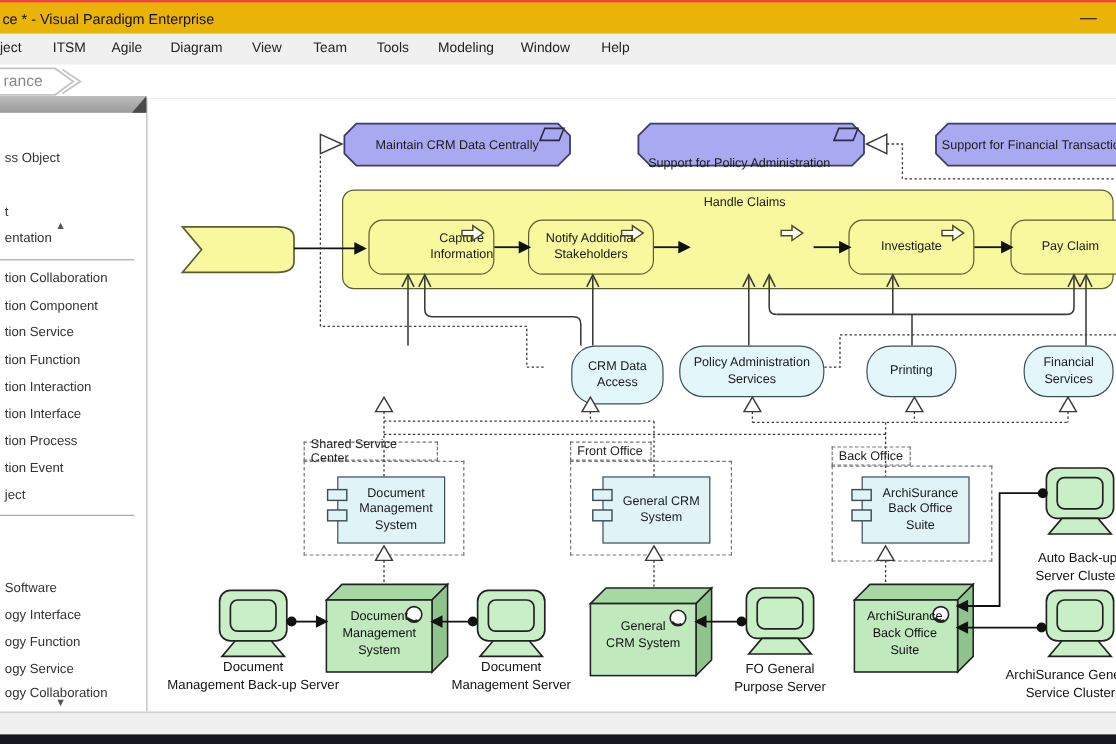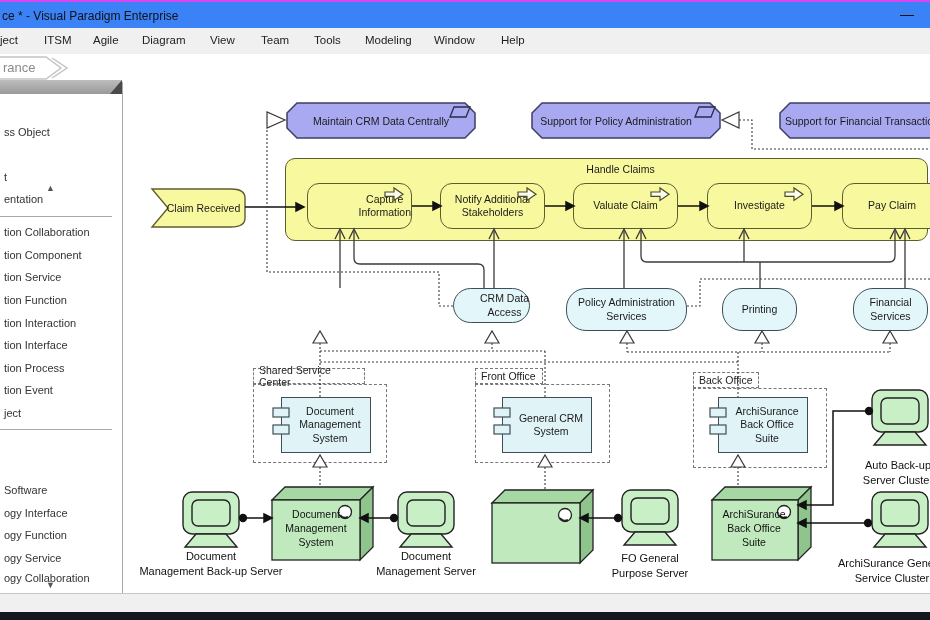--- a/index.html
+++ b/index.html
@@ -1,20 +1,20 @@
 <!DOCTYPE html>
 <html><head>
 <meta charset="utf-8">
 <style>
   html,body{margin:0;padding:0;background:#fff;}
   #app{position:relative;width:930px;height:620px;overflow:hidden;
        font-family:"Liberation Sans",sans-serif;background:#fff;color:#222;}
   .abs{position:absolute;}
   
-  #titlebar{left:0;top:0;width:930px;height:28px;background:#3b82f6;border-top:2px solid #d946ef;}
+  #titlebar{left:0;top:0;width:930px;height:28px;background:#eab308;border-top:2px solid #ef4444;}
   #title{left:2px;top:7px;font-size:12px;color:#111;}
   #min-btn{right:12px;top:4px;width:22px;height:18px;font-size:14px;color:#111;text-align:center;}
   #menubar{left:0;top:28px;width:930px;height:26px;background:#f0f0f0;}
   .menu-item{position:absolute;top:6px;font-size:11.5px;color:#222;}
   #toolbar{left:0;top:54px;width:930px;height:28px;background:#fff;border-bottom:1px solid #b9c4cd;}
   #crumb-label{left:3px;top:60px;font-size:13px;color:#8a8a8a;}
   
   #sidebar{left:0;top:82px;width:122px;height:511px;background:#fff;border-right:1px solid #a8a8a8;}
   #sb-header{left:0;top:80px;width:122px;height:14px;
      background:linear-gradient(#bdbdbd,#9a9a9a);}
@@ -98,31 +98,28 @@
 
   <div class="shape band abs" style="left:285px;top:158px;width:643px;height:83px;"></div>
   <div class="toplbl" style="left:299px;top:162px;width:643px;height:14px;">Handle Claims</div>
 
   <div class="shape proc" style="left:307px;top:183px;width:105px;height:46px;justify-content:flex-end;">
     <span><span>Capture</span><br><span>Information</span></span>
     </div>
   <div class="shape proc" style="left:440px;top:183px;width:105px;height:46px;">
     <span><span>Notify Additional</span><br><span>Stakeholders</span></span>
     </div>
-  <div class="shape proc" style="left:573px;top:183px;width:105px;height:46px;">
-    <span>Valuate Claim</span>
-    </div>
   <div class="shape proc" style="left:707px;top:183px;width:105px;height:46px;">
     <span>Investigate</span>
     </div>
   <div class="shape proc" style="left:842px;top:183px;width:100px;height:46px;">
     <span>Pay Claim</span>
     </div>
 
-  <div class="shape svc" style="left:453px;top:288px;width:77px;height:35px;justify-content:flex-end;">
+  <div class="shape svc" style="left:476px;top:288px;width:77px;height:49px;">
     <span><span>CRM Data</span><br><span>Access</span></span>
     </div>
   <div class="shape svc" style="left:566px;top:288px;width:121px;height:43px;">
     <span><span>Policy Administration</span><br><span>Services</span></span>
     </div>
   <div class="shape svc" style="left:722px;top:288px;width:75px;height:43px;">
     <span>Printing</span>
     </div>
   <div class="shape svc" style="left:853px;top:288px;width:75px;height:43px;">
     <span><span>Financial</span><br><span>Services</span></span>
@@ -145,27 +142,28 @@
     <span><span>Document</span><br><span>Management</span><br><span>System</span></span>
     </div>
   <div class="shape comp" style="left:502px;top:397px;width:90px;height:56px;">
     <span><span>General CRM</span><br><span>System</span></span>
     </div>
   <div class="shape comp" style="left:718px;top:397px;width:90px;height:56px;">
     <span><span>ArchiSurance</span><br><span>Back Office</span><br><span>Suite</span></span>
     </div>
 
   <div class="toplbl" style="left:287px;top:103px;width:188px;height:35px;">Maintain CRM Data Centrally</div>
-  <div class="toplbl" style="left:532px;top:103px;width:168px;height:35px;">Support for Policy Administration</div>
+  <div class="toplbl" style="left:532px;top:118px;width:168px;height:35px;">Support for Policy Administration</div>
   <div class="toplbl" style="left:780px;top:103px;width:158px;height:35px;">Support for Financial Transactio</div>
 
-  <div class="toplbl" style="left:162px;top:189px;width:83px;height:38px;font-size:10.5px;">Claim Received</div>
 
   <div class="lbl" style="left:273px;top:507px;width:86px;font-size:10.5px;">
     <span>Document</span><br><span>Management</span><br><span>System</span></div>
+  <div class="lbl" style="left:493px;top:515px;width:86px;font-size:10.5px;">
+    <span>General</span><br><span>CRM System</span></div>
   <div class="lbl" style="left:712px;top:507px;width:84px;font-size:10.5px;">
     <span>ArchiSurance</span><br><span>Back Office</span><br><span>Suite</span></div>
 
   <div class="lbl" style="left:128px;top:549px;width:166px;">
     <span>Document</span><br><span>Management Back-up Server</span></div>
   <div class="lbl" style="left:356px;top:549px;width:140px;">
     <span>Document</span><br><span>Management Server</span></div>
   <div class="lbl" style="left:580px;top:551px;width:140px;">
     <span>FO General</span><br><span>Purpose Server</span></div>
   <div class="lbl" style="left:812px;top:556px;width:160px;">

